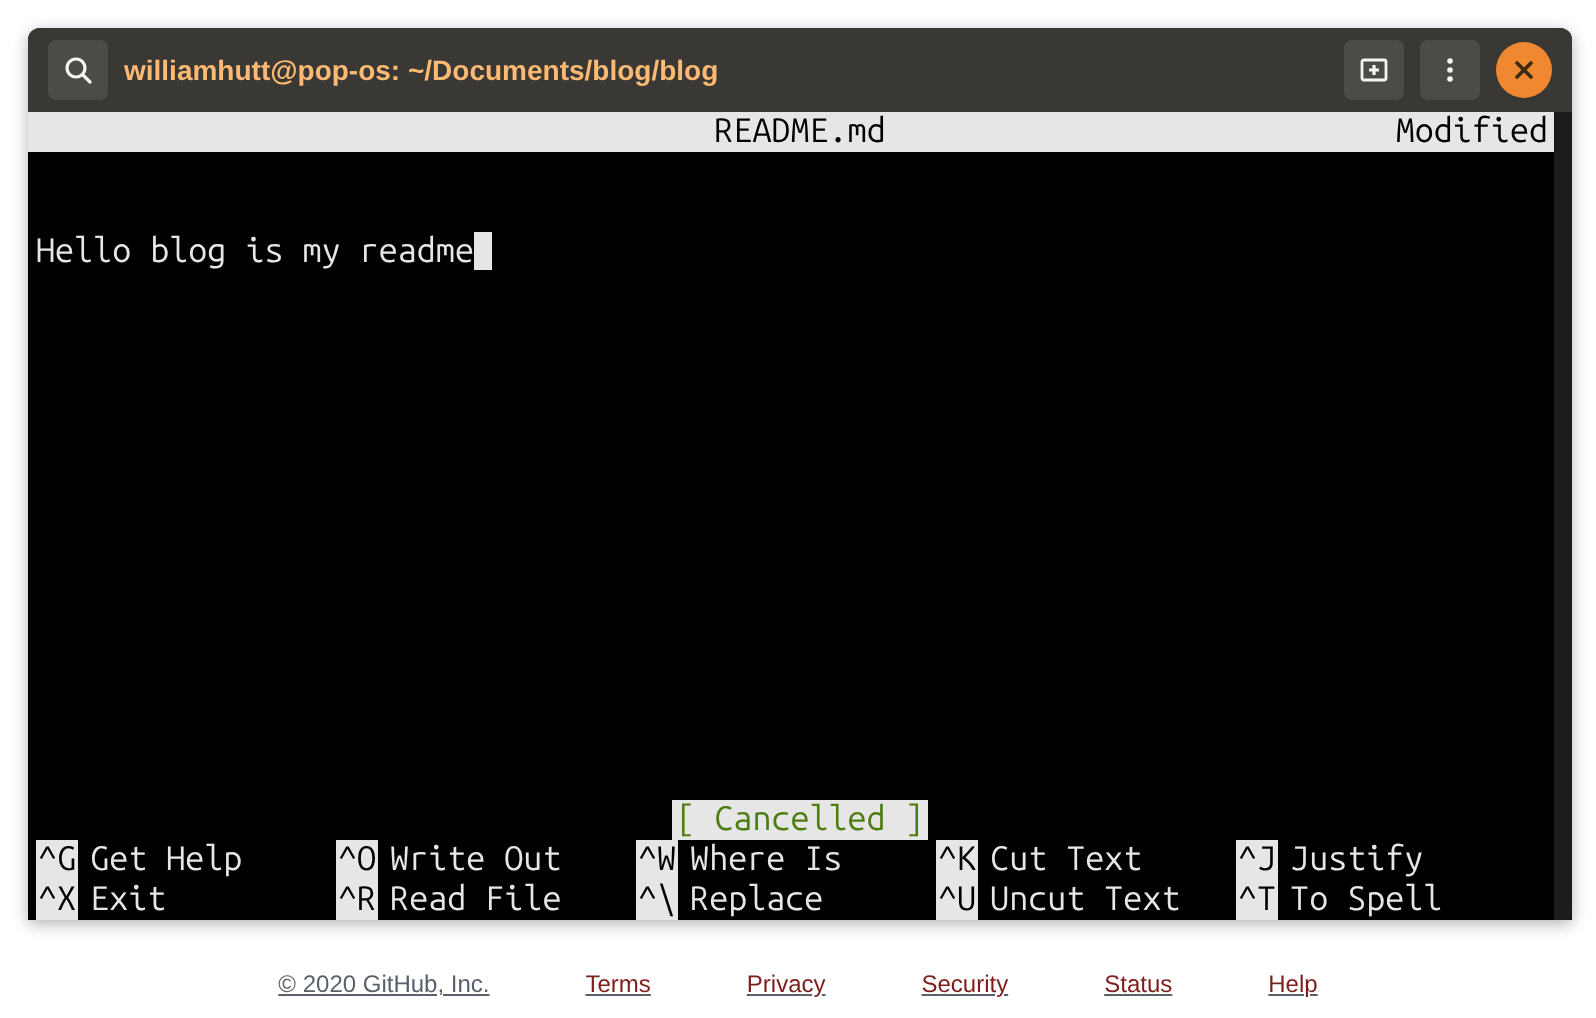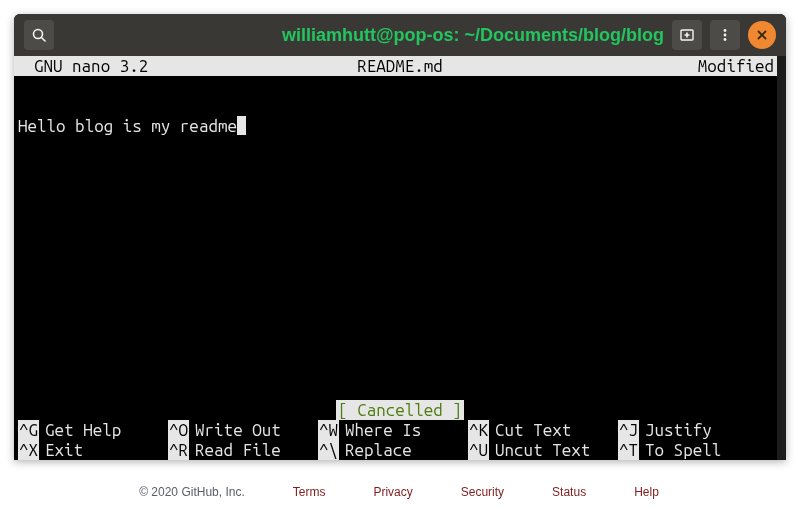--- a/index.html
+++ b/index.html
@@ -40,24 +40,24 @@
       display: flex;
       align-items: center;
       justify-content: center;
       cursor: pointer;
     }
     .search-btn {
       background: #4d4b48;
     }
     .title-text {
       flex: 1;
-      text-align: right;
-      color: #22c55e;
+      text-align: left;
+      color: #fdba74;
       font-weight: 600;
-      font-size: 18px;
+      font-size: 14px;
     }
     .right-btns {
       display: flex;
       gap: 8px;
       align-items: center;
     }
     .close-btn {
       width: 28px;
       height: 28px;
       border-radius: 50%;
@@ -169,20 +169,21 @@
       position: absolute;
       bottom: 10px;
       left: 0;
       right: 0;
       display: flex;
       justify-content: center;
       align-items: center;
       gap: 48px;
       font-size: 12px;
       color: #586069;
+      text-decoration: underline;
     }
     .footer-copyright {
       color: #586069;
     }
     .footer-link {
       color: #7f1d1d;
       text-decoration: none;
       cursor: pointer;
     }
   </style>
@@ -217,21 +218,20 @@
         <svg width="12" height="12" viewBox="0 0 12 12">
           <line x1="2.5" y1="2.5" x2="9.5" y2="9.5" stroke="#3a2a10" stroke-width="1.8" stroke-linecap="round"></line>
           <line x1="9.5" y1="2.5" x2="2.5" y2="9.5" stroke="#3a2a10" stroke-width="1.8" stroke-linecap="round"></line>
         </svg>
       </div>
     </div>
   </div>
 
   <div class="nano-area">
     <div class="nano-header">
-      <span class="nano-header-left">GNU nano 3.2</span>
       <span class="nano-header-center">README.md</span>
       <span class="nano-header-right">Modified</span>
     </div>
     <div class="nano-content">
       <div class="nano-line">&nbsp;</div>
       <div class="nano-line">&nbsp;</div>
       <div class="nano-line"><span>Hello blog is my readme</span><span class="cursor-block"></span></div>
     </div>
 
     <div class="nano-status">

